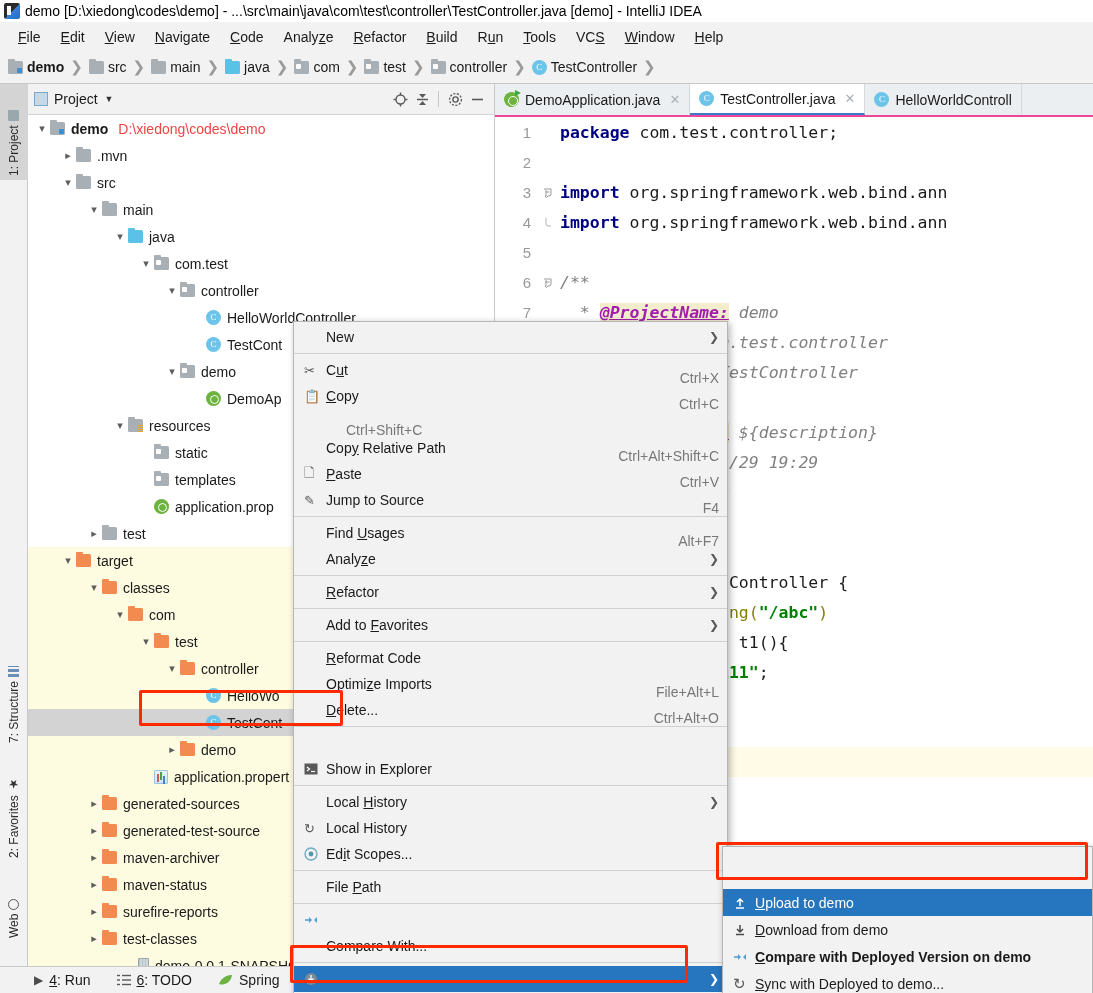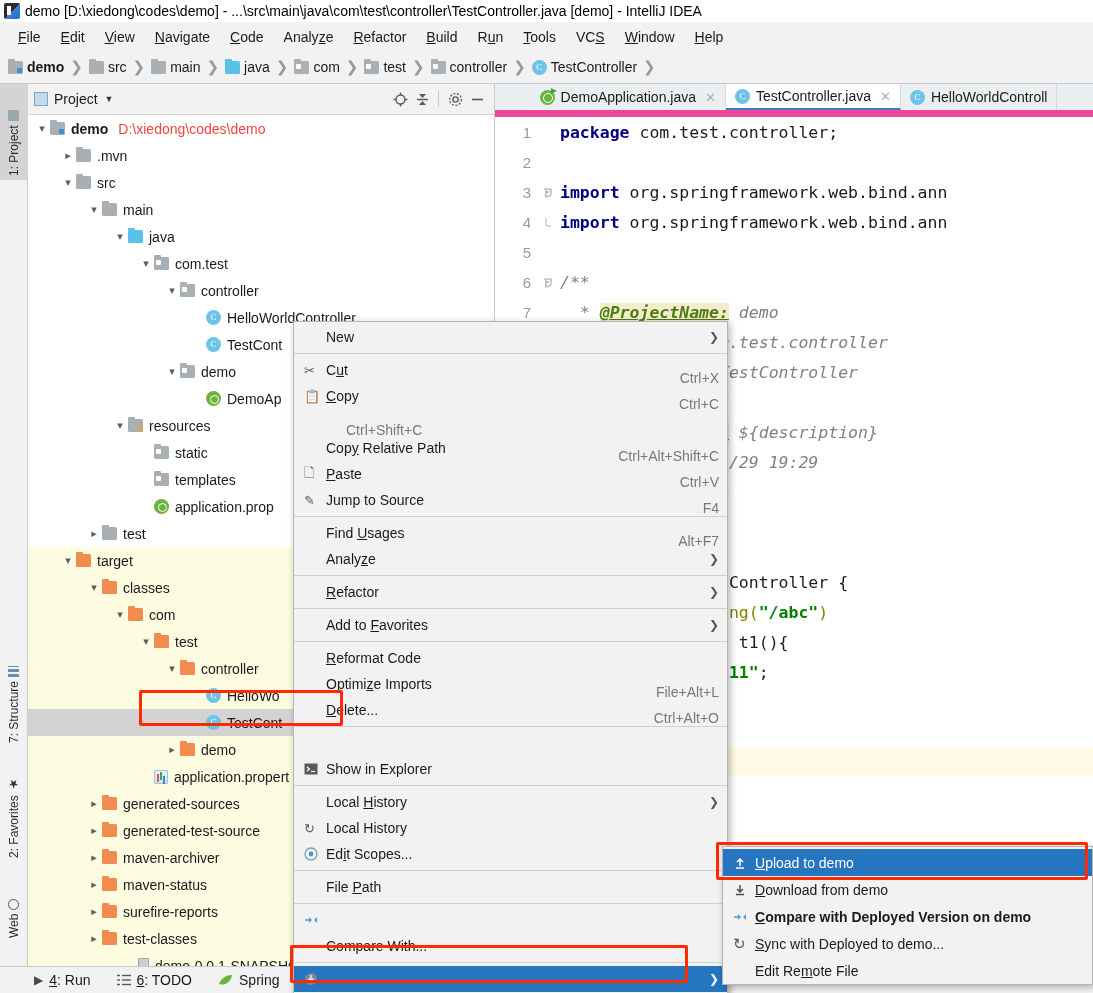--- a/index.html
+++ b/index.html
@@ -112,21 +112,21 @@
   .trow .nm{}
   .trow .path{ color:#ef4444; margin-left:10px; }
   .trow.bold .nm{ font-weight:bold; }
   .trow.yellow{ background:#fdfbe0; }
   .trow.selected{ background:#d3d3d3; }
 
   
   #editor-area { position:absolute; left:495px; top:84px; right:0; bottom:27px;
     background:#fff; overflow:hidden; }
   #tabs { height:33px; background:#eceff1; display:flex; align-items:stretch;
-    border-bottom:7px solid #ec4899;justify-content:center; }
+    border-bottom:2px solid #ec4899; }
   .etab { display:flex; align-items:center; padding:0 9px; gap:6px;
     font-size:14px; border-right:1px solid #d6dadd; white-space:nowrap; }
   .etab.active { background:#fff; border-bottom:2px solid #3d7ac8; }
   .etab .x { color:#a9b0b5; font-size:13px; margin-left:3px; }
   .spring-run { width:15px;height:15px;flex:none;border-radius:50%;
     background:#6db33f;position:relative; }
   .spring-run:after{content:"";position:absolute;left:3.5px;top:3.5px;width:8px;height:8px;
     border:1.5px solid #fff;border-radius:50%;}
   .spring-run:before{content:"";position:absolute;right:-2px;top:-2px;width:0;height:0;
     border-left:6px solid #3ba93b;border-top:3px solid transparent;border-bottom:3px solid transparent;}
@@ -135,21 +135,21 @@
     font-family:"DejaVu Sans Mono","Liberation Mono",monospace; font-size:16.5px; }
   .cline { height:30px; display:flex; align-items:center; white-space:pre; }
   .gutter { width:45px; flex:none; text-align:right; padding-right:9px;
     color:#999999; font-size:15px; font-family:"Liberation Sans",sans-serif; }
   .foldcol { width:14px; flex:none; display:flex; align-items:center; justify-content:center;
      color:#9a9a9a; font-size:11px; }
   .ctext{ padding-left:6px; }
   .kw { color:#000080; font-weight:bold; }
   .str { color:#008000; font-weight:bold; }
   .cmt { color:#808080; font-style:italic; }
-  .tag { color:#4d7c0f; font-style:italic; font-weight:bold; background:#f3eccd;
+  .tag { color:#a21caf; font-style:italic; font-weight:bold; background:#f3eccd;
     text-decoration:underline; }
   .ann { color:#808000; }
   .hl-line { background:#fffbe6; }
 
   
   #ctxmenu {
     position:absolute; left:293px; top:321px; width:435px;
     background:#f2f2f2; border:1px solid #b5b5b5;
     box-shadow:2px 2px 7px rgba(0,0,0,.30);
     font-size:14px; z-index:50; padding:2px 0 0 0;
@@ -818,21 +818,21 @@
     <span class="marr">❯</span>
   </div>
   <div class="ctxitem">
     
     
     
   </div>
 </div>
 
 <div id="submenu">
-  <div class="ctxitem sel" style="height:27px;">
+  <div class="ctxitem sel" style="height:27px;margin-top:40px;">
     <span class="mico">
       <svg width="14" height="13" viewBox="0 0 14 13">
           <path d="M7 10 V3 M4 6 L7 3 L10 6" stroke="#fff" stroke-width="1.5" fill="none"></path>
           <line x1="3" y1="12" x2="11" y2="12" stroke="#fff" stroke-width="1.5"></line>
         </svg>
     </span>
     <span class="mlabel"><u>U</u>pload to demo</span>
   </div>
   <div class="ctxitem" style="height:27px;justify-content:center;">
     <span class="mico">

